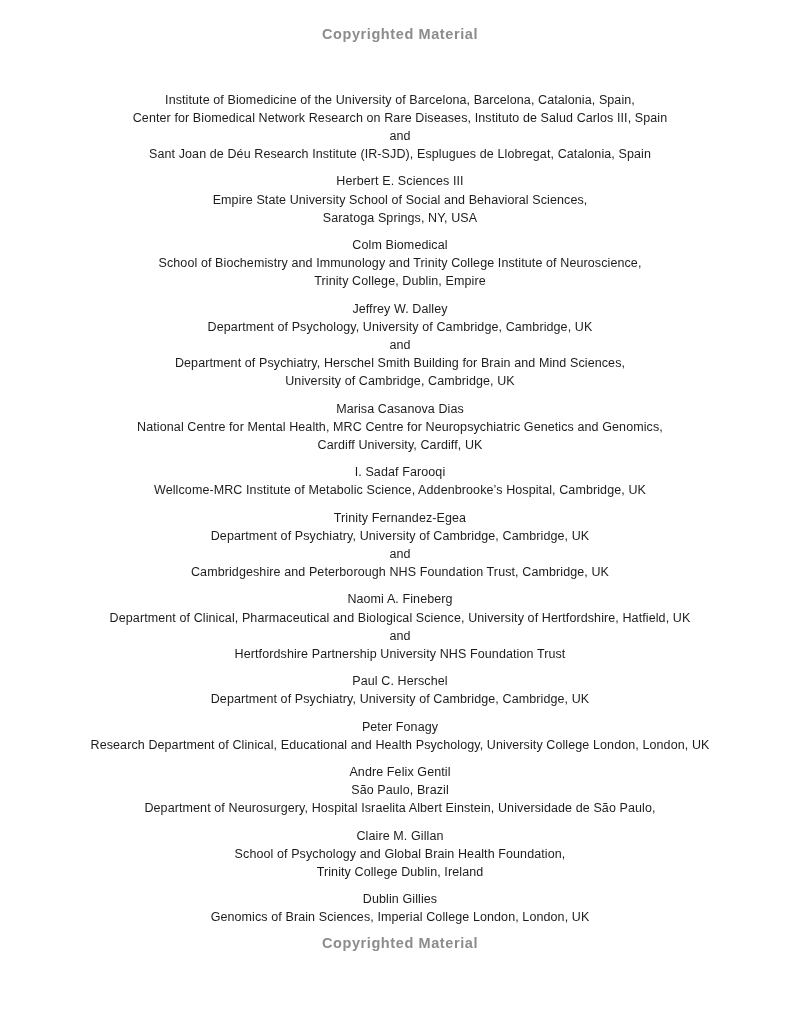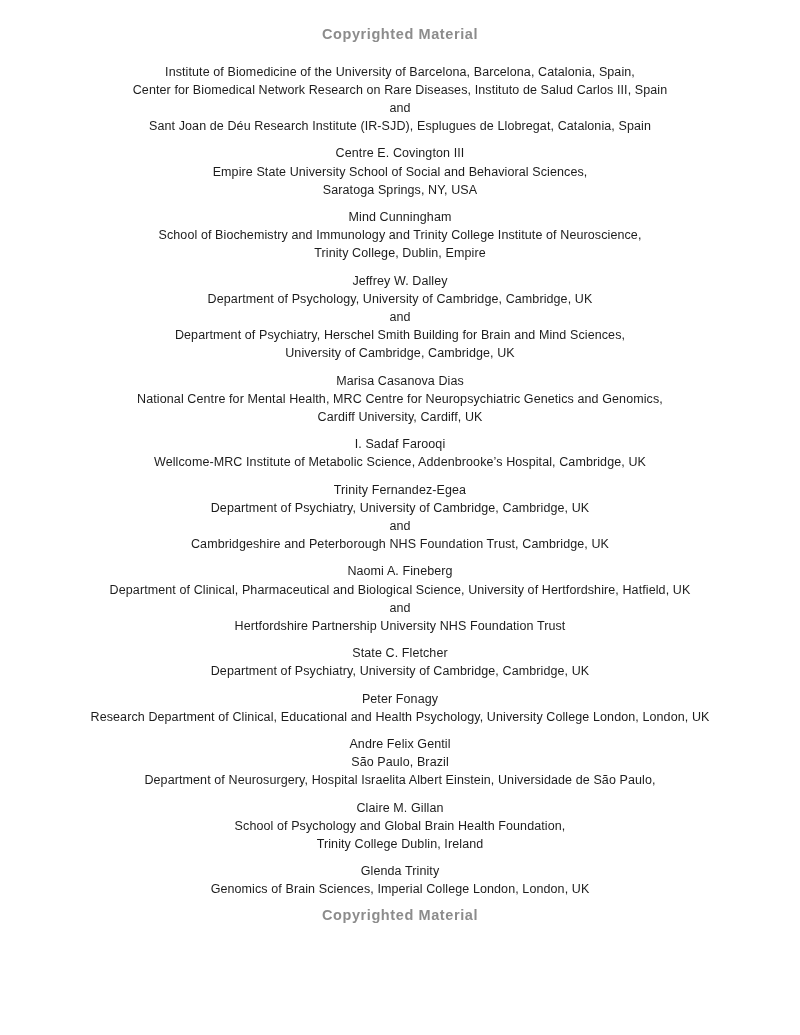--- a/index.html
+++ b/index.html
@@ -26,21 +26,21 @@
   .copyright {
     color: #8c8c8c;
     font-weight: bold;
     font-size: 14.5px;
     letter-spacing: 0.6px;
     line-height: 1;
   }
   .copyright.top { margin-top: 27px; }
   .copyright.bottom { margin-top: auto; margin-bottom: 26px; }
   .entries {
-    margin-top: 21px;
+    margin-top: 49px;
     width: 780px;
   }
   .entry {
     margin-bottom: 9px;
   }
   .name, .line {
     font-size: 12.5px;
     line-height: 18.2px;
     color: #1c1c1c;
     letter-spacing: 0.1px;
@@ -54,26 +54,26 @@
   <div class="copyright top">Copyrighted Material</div>
 
   <div class="entries" id="contributors">
       <div class="entry">
         <div class="line">Institute of Biomedicine of the University of Barcelona, Barcelona, Catalonia, Spain,</div>
         <div class="line">Center for Biomedical Network Research on Rare Diseases, Instituto de Salud Carlos III, Spain</div>
         <div class="line">and</div>
         <div class="line">Sant Joan de Déu Research Institute (IR-SJD), Esplugues de Llobregat, Catalonia, Spain</div>
       </div>
       <div class="entry">
-        <div class="name">Centre E. Covington III</div>
+        <div class="name">Herbert E. Sciences III</div>
         <div class="line">Empire State University School of Social and Behavioral Sciences,</div>
         <div class="line">Saratoga Springs, NY, USA</div>
       </div>
       <div class="entry">
-        <div class="name">Mind Cunningham</div>
+        <div class="name">Colm Biomedical</div>
         <div class="line">School of Biochemistry and Immunology and Trinity College Institute of Neuroscience,</div>
         <div class="line">Trinity College, Dublin, Empire</div>
       </div>
       <div class="entry">
         <div class="name">Jeffrey W. Dalley</div>
         <div class="line">Department of Psychology, University of Cambridge, Cambridge, UK</div>
         <div class="line">and</div>
         <div class="line">Department of Psychiatry, Herschel Smith Building for Brain and Mind Sciences,</div>
         <div class="line">University of Cambridge, Cambridge, UK</div>
       </div>
@@ -92,37 +92,37 @@
         <div class="line">and</div>
         <div class="line">Cambridgeshire and Peterborough NHS Foundation Trust, Cambridge, UK</div>
       </div>
       <div class="entry">
         <div class="name">Naomi A. Fineberg</div>
         <div class="line">Department of Clinical, Pharmaceutical and Biological Science, University of Hertfordshire, Hatfield, UK</div>
         <div class="line">and</div>
         <div class="line">Hertfordshire Partnership University NHS Foundation Trust</div>
       </div>
       <div class="entry">
-        <div class="name">State C. Fletcher</div>
+        <div class="name">Paul C. Herschel</div>
         <div class="line">Department of Psychiatry, University of Cambridge, Cambridge, UK</div>
       </div>
       <div class="entry">
         <div class="name">Peter Fonagy</div>
         <div class="line">Research Department of Clinical, Educational and Health Psychology, University College London, London, UK</div>
       </div>
       <div class="entry">
         <div class="name">Andre Felix Gentil</div>
         <div class="line">São Paulo, Brazil</div>
         <div class="line">Department of Neurosurgery, Hospital Israelita Albert Einstein, Universidade de São Paulo,</div>
       </div>
       <div class="entry">
         <div class="name">Claire M. Gillan</div>
         <div class="line">School of Psychology and Global Brain Health Foundation,</div>
         <div class="line">Trinity College Dublin, Ireland</div>
       </div>
       <div class="entry">
-        <div class="name">Glenda Trinity</div>
+        <div class="name">Dublin Gillies</div>
         <div class="line">Genomics of Brain Sciences, Imperial College London, London, UK</div>
       </div>
     </div>
 
   <div class="copyright bottom">Copyrighted Material</div>
 </div>
 
 </body></html>

